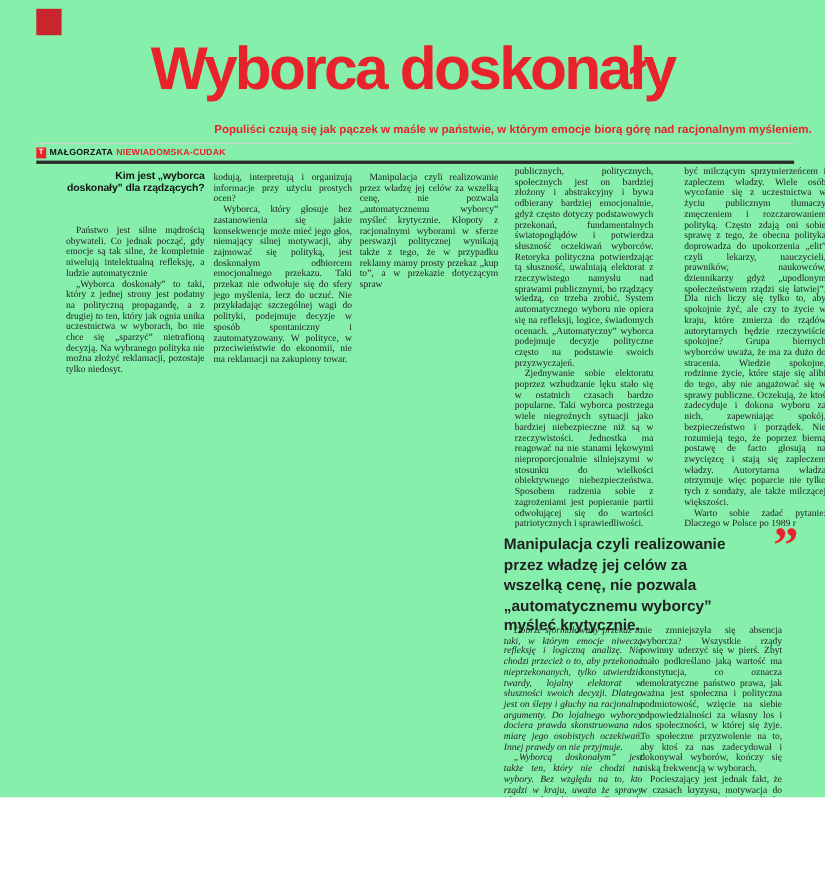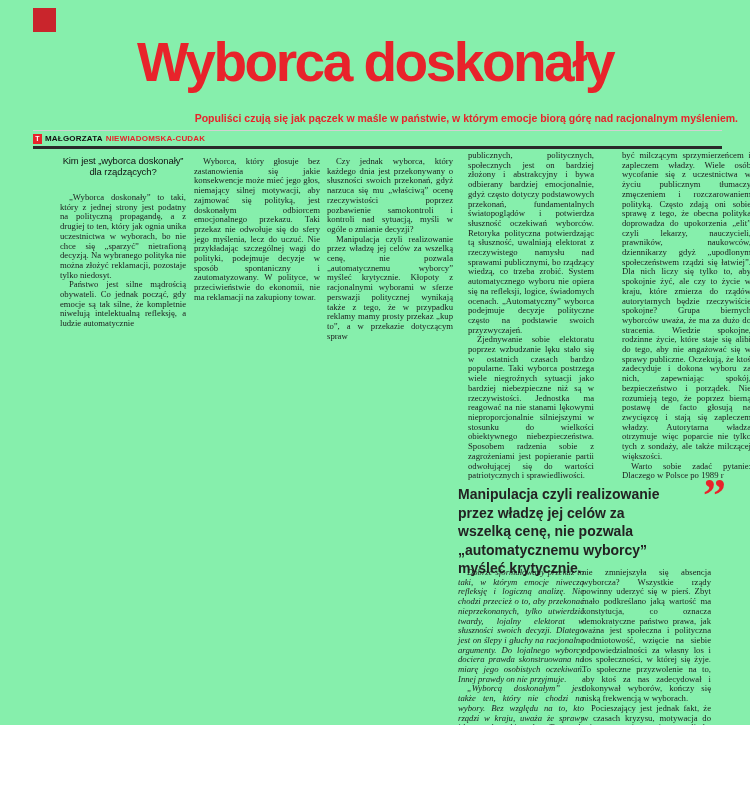--- a/index.html
+++ b/index.html
@@ -36,22 +36,22 @@
   .byline-first { color:#111; }
   .byline-last { color:#e8232b; }
 
   .col {
     position:absolute; width:126px; text-align:justify;
     font-size:8.7px; line-height:9.7px; color:#1c1c1c;
   }
   .col p { margin:0; }
   .col p.ind { text-indent:9px; }
   .col h2 {
-    margin:0 0 16px 0; text-align:center;
-    font-family:"Liberation Sans", sans-serif; font-weight:normal;
+    margin:0 0 28px 0; text-align:right;
+    font-family:"Liberation Sans", sans-serif; font-weight:bold;
     font-size:9.5px; line-height:11px; color:#111; letter-spacing:-0.1px;
   }
   .c1 { left:60px;  top:155px; }
   .c2 { left:194px; top:157px; }
   .c3 { left:327px; top:157px; }
   .c4 { left:468px; top:151px; }
   .c5 { left:591px; top:151px; width:129px;margin-left:31px; }
 
   .pullquote {
     position:absolute; left:458px; top:485px; width:268px;
@@ -82,30 +82,30 @@
   <p class="subtitle">Populiści czują się jak pączek w maśle w państwie, w którym emocje biorą górę nad racjonalnym myśleniem.</p>
 
   <div class="byline-bar">
     <span class="byline-icon">T</span>
     <span class="byline-first">MAŁGORZATA</span>
     <span class="byline-last">NIEWIADOMSKA-CUDAK</span>
   </div>
 
   <div class="col c1">
     <h2>Kim jest „wyborca doskonały” dla rządzących?</h2>
+    <p class="ind">Państwo jest silne mądrością obywateli. Co jednak począć, gdy emocje są tak silne, że kompletnie niwelują intelektualną refleksję, a ludzie automatycznie</p>
     <p class="ind">„Wyborca doskonały” to taki, który z jednej strony jest podatny na polityczną propagandę, a z drugiej to ten, który jak ognia unika uczestnictwa w wyborach, bo nie chce się „sparzyć” nietrafioną decyzją. Na wybranego polityka nie można złożyć reklamacji, pozostaje tylko niedosyt.</p>
-    <p class="ind">Państwo jest silne mądrością obywateli. Co jednak począć, gdy emocje są tak silne, że kompletnie niwelują intelektualną refleksję, a ludzie automatycznie</p>
   </div>
 
   <div class="col c2">
+    <p>kodują, interpretują i organizują informacje przy użyciu prostych ocen?</p>
     <p class="ind">Wyborca, który głosuje bez zastanowienia się jakie konsekwencje może mieć jego głos, niemający silnej motywacji, aby zajmować się polityką, jest doskonałym odbiorcem emocjonalnego przekazu. Taki przekaz nie odwołuje się do sfery jego myślenia, lecz do uczuć. Nie przykładając szczególnej wagi do polityki, podejmuje decyzje w sposób spontaniczny i zautomatyzowany. W polityce, w przeciwieństwie do ekonomii, nie ma reklamacji na zakupiony towar.</p>
   </div>
 
   <div class="col c3">
-    <p class="ind">Czy jednak wyborca, który każdego dnia jest przekonywany o słuszności swoich przekonań, gdyż narzuca się mu „właściwą” ocenę rzeczywistości poprzez pozbawienie samokontroli i kontroli nad sytuacją, myśli w ogóle o zmianie decyzji?</p>
     <p class="ind">Manipulacja czyli realizowanie przez władzę jej celów za wszelką cenę, nie pozwala „automatycznemu wyborcy” myśleć krytycznie. Kłopoty z racjonalnymi wyborami w sferze perswazji politycznej wynikają także z tego, że w przypadku reklamy mamy prosty przekaz „kup to”, a w przekazie dotyczącym spraw</p>
   </div>
 
   <div class="col c4">
     <p>publicznych, politycznych, społecznych jest on bardziej złożony i abstrakcyjny i bywa odbierany bardziej emocjonalnie, gdyż często dotyczy podstawowych przekonań, fundamentalnych światopoglądów i potwierdza słuszność oczekiwań wyborców. Retoryka polityczna potwierdzając tą słuszność, uwalniają elektorat z rzeczywistego namysłu nad sprawami publicznymi, bo rządzący wiedzą, co trzeba zrobić. System automatycznego wyboru nie opiera się na refleksji, logice, świadomych ocenach. „Automatyczny” wyborca podejmuje decyzje polityczne często na podstawie swoich przyzwyczajeń.</p>
     <p class="ind">Zjednywanie sobie elektoratu poprzez wzbudzanie lęku stało się w ostatnich czasach bardzo popularne. Taki wyborca postrzega wiele niegroźnych sytuacji jako bardziej niebezpieczne niż są w rzeczywistości. Jednostka ma reagować na nie stanami lękowymi nieproporcjonalnie silniejszymi w stosunku do wielkości obiektywnego niebezpieczeństwa. Sposobem radzenia sobie z zagrożeniami jest popieranie partii odwołującej się do wartości patriotycznych i sprawiedliwości.</p>
   </div>
 
   <div class="col c5">
     <p>być milczącym sprzymierzeńcem i zapleczem władzy. Wiele osób wycofanie się z uczestnictwa w życiu publicznym tłumaczy zmęczeniem i rozczarowaniem polityką. Często zdają oni sobie sprawę z tego, że obecna polityka doprowadza do upokorzenia „elit” czyli lekarzy, nauczycieli, prawników, naukowców, dziennikarzy gdyż „upodlonym społeczeństwem rządzi się łatwiej”. Dla nich liczy się tylko to, aby spokojnie żyć, ale czy to życie w kraju, które zmierza do rządów autorytarnych będzie rzeczywiście spokojne? Grupa biernych wyborców uważa, że ma za dużo do stracenia. Wiedzie spokojne, rodzinne życie, które staje się alibi do tego, aby nie angażować się w sprawy publiczne. Oczekują, że ktoś zadecyduje i dokona wyboru za nich, zapewniając spokój, bezpieczeństwo i porządek. Nie rozumieją tego, że poprzez bierną postawę de facto głosują na zwycięzcę i stają się zapleczem władzy. Autorytarna władza otrzymuje więc poparcie nie tylko tych z sondaży, ale także milczącej większości.</p>

